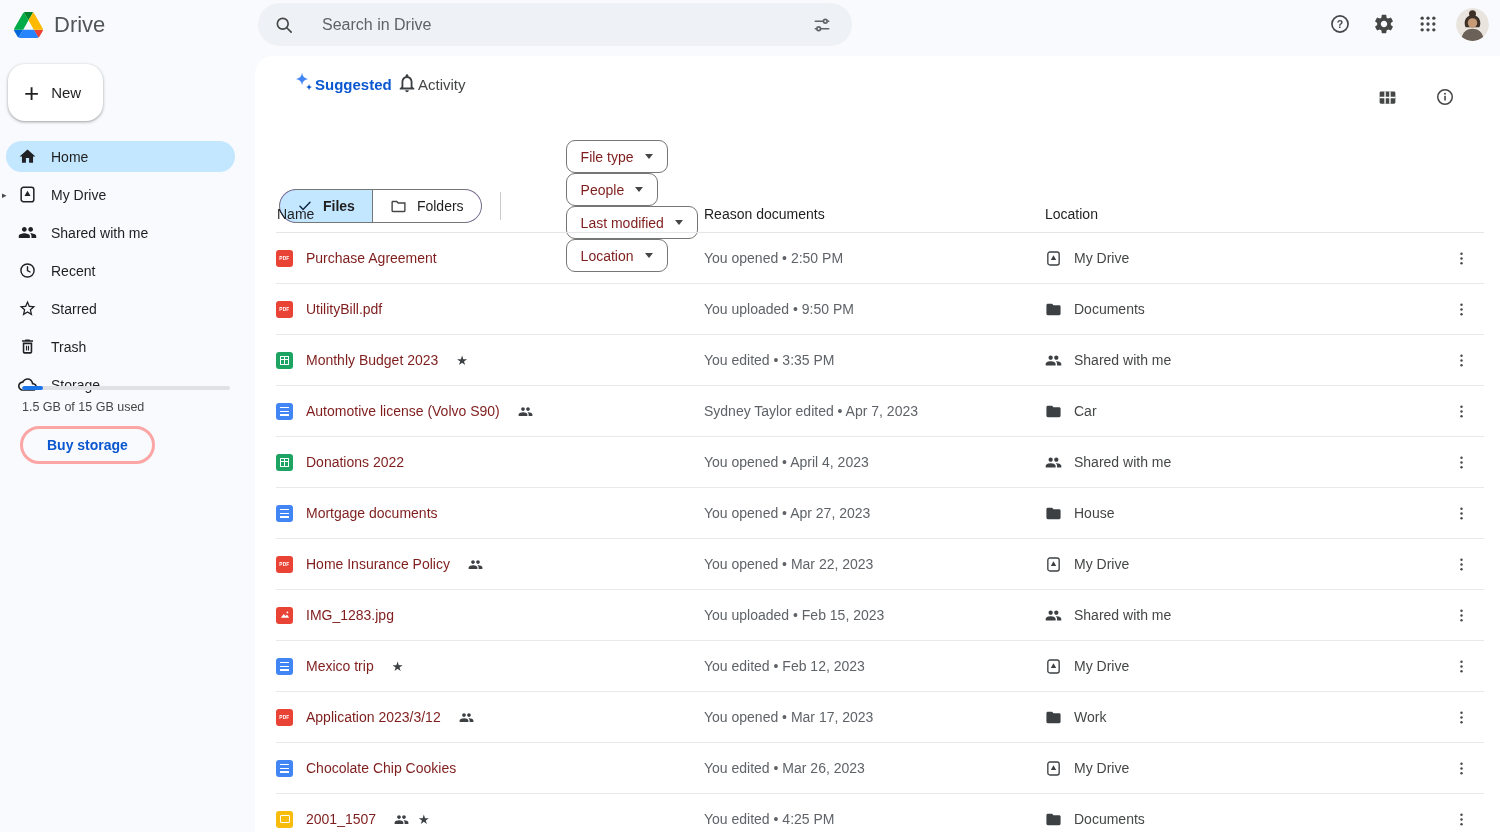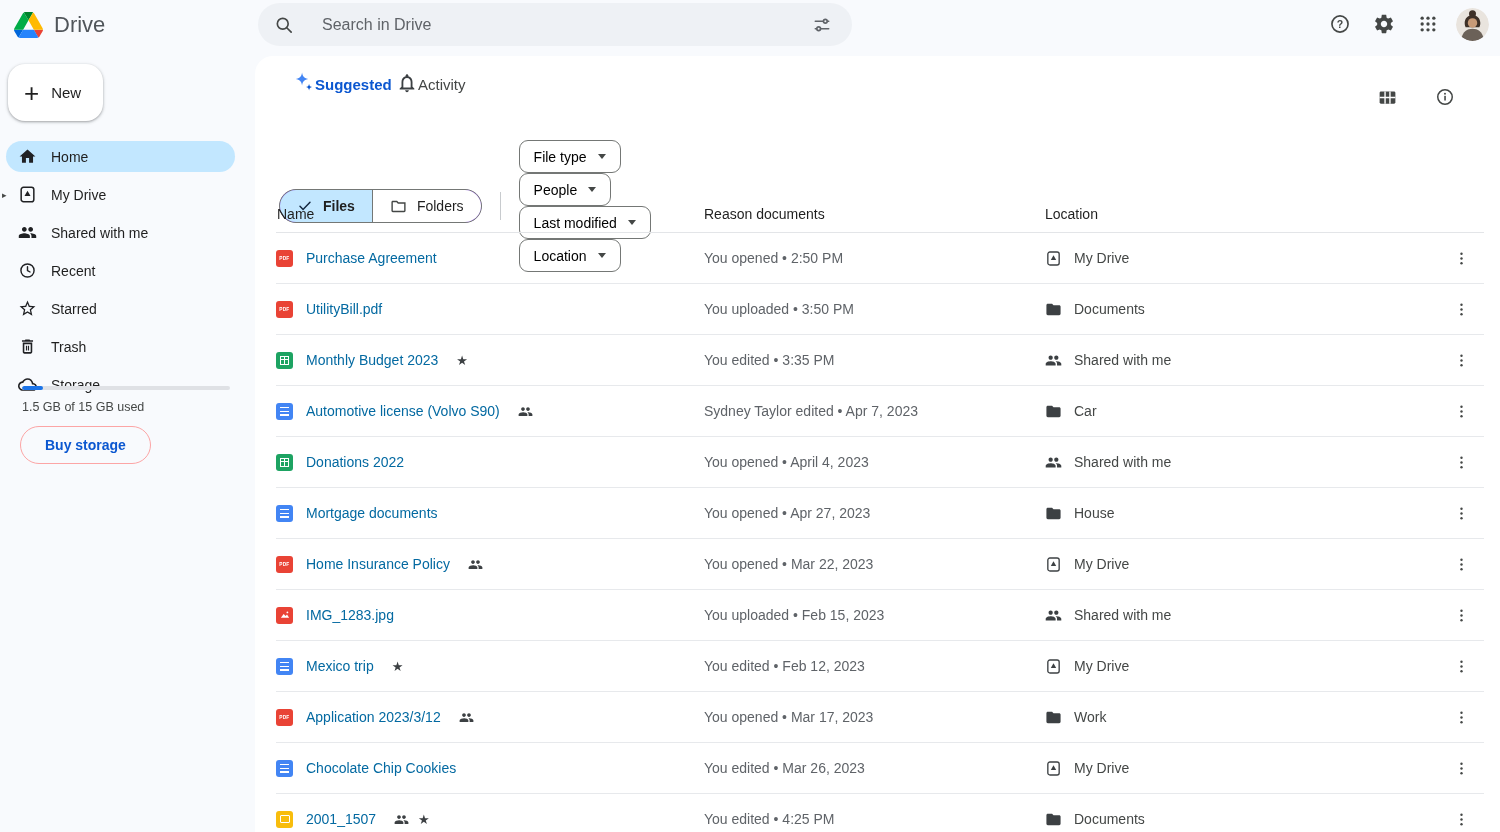--- a/index.html
+++ b/index.html
@@ -48,21 +48,21 @@
   }
   .nav-item.selected { background:#C2E7FF; }
   .nav-caret { position:absolute; left:-4px; font-size:9px; color:#444746; }
   .nav-icon { width:19px; height:19px; color:#202124; flex:none; }
   .nav-icon svg { width:19px; height:19px; }
   .storage-bar { position:absolute; left:22px; top:330px; width:208px; height:4px; border-radius:2px; background:#DFE1E5; overflow:hidden; }
   .storage-fill { height:100%; background:#1A73E8; border-radius:2px; }
   .storage-text { position:absolute; left:22px; top:344px; font-size:12.5px; color:#444746; }
   .buy-btn {
     position:absolute; left:20px; top:370px; height:38px; padding:0 24px;
-    background:transparent; border:1px solid #fca5a5; border-radius:19px; cursor:pointer;
+    background:transparent; border:3px solid #fca5a5; border-radius:19px; cursor:pointer;
     font-family:"Liberation Sans", sans-serif; font-size:14px; color:#0B57D0; font-weight:700;
   }
 
   
   .panel { position:absolute; left:255px; top:56px; right:0; bottom:0; background:#fff; border-top-left-radius:18px; overflow:hidden; }
   .tabs { position:absolute; top:8px; left:37px; display:flex; gap:18px; }
   .tab { width:86px; display:flex; flex-direction:row; align-items:center; padding-top:6px; cursor:pointer; background:none; border:none; font-family:"Liberation Sans", sans-serif; }
   .tab-icon { height:24px; display:flex; align-items:flex-end; }
   .tab-label { font-size:15px; color:#444746; margin-top:4px; }
   .tab.active .tab-label { color:#0B57D0; font-weight:700; }
@@ -72,35 +72,35 @@
 
   .filters { position:absolute; top:84px; left:24px; display:flex; align-items:center; }
   .segmented { display:flex; height:34px; border:1px solid #747775; border-radius:17px; overflow:hidden; background:#6d28d9; }
   .seg { display:flex; align-items:center; gap:10px; padding:0 17px; font-size:14px; color:#1F1F1F; background:#fff; border:none; cursor:pointer; font-family:"Liberation Sans", sans-serif; }
   .seg + .seg { border-left:1px solid #747775; }
   .seg.selected { background:#C2E7FF; font-weight:700; }
   .vdiv { width:1px; height:28px; background:#C8CBCE; margin:0 18px; }
   .chip {
     height:33px; border:1px solid #747775; border-radius:9px; background:#fff; cursor:pointer;
     display:flex; align-items:center; gap:11px; padding:0 14px; margin-right:16px;
-    font-family:"Liberation Sans", sans-serif; font-size:14px; color:#000000;
+    font-family:"Liberation Sans", sans-serif; font-size:14px; color:#7f1d1d;margin-left:47px;
   }
   .caret-down { width:0; height:0; border-left:4.5px solid transparent; border-right:4.5px solid transparent; border-top:5px solid #444746; }
 
   .table-head { position:absolute; top:144px; left:0; right:0; height:33px; }
   .th { position:absolute; top:6px; font-size:14px; color:#1F1F1F; }
   .th-name { left:22px; }
   .th-reason { left:449px; }
   .th-loc { left:790px; }
   .head-rule { position:absolute; left:21px; right:16px; bottom:0; height:1px; background:#E3E5E8; }
 
   #rows { position:absolute; top:177px; left:0; right:0; bottom:0; overflow:hidden; }
   .row { height:51px; display:flex; align-items:center; margin:0 16px 0 21px; border-bottom:1px solid #E7E9EC; cursor:pointer; }
   .c-name { width:428px; display:flex; align-items:center; gap:13px; }
-  .fname { font-size:14px; color:#0369a1; white-space:nowrap; }
+  .fname { font-size:14px; color:#7f1d1d; white-space:nowrap; }
   .badges { display:flex; align-items:center; gap:9px; margin-left:5px; color:#3C4043; }
   .badge-star { font-size:13px; line-height:1; }
   .badge-people svg { width:15px; height:15px; }
   .c-reason { width:341px; font-size:14px; color:#5F6368; }
   .c-loc { flex:1; display:flex; align-items:center; gap:12px; font-size:14px; color:#444746; }
   .locicon { width:17px; height:17px; color:#3C4043; flex:none; }
   .locicon svg { width:17px; height:17px; }
   .dots-btn { width:26px; height:26px; border:none; background:transparent; cursor:pointer; display:flex; align-items:center; justify-content:center; color:#444746; margin-right:10px; }
 
   
@@ -394,21 +394,21 @@
     </button>
   </div>
       <div class="row">
     <div class="c-name">
       <span class="fi pdf">
             <span class="glyph">PDF</span>
           </span>
       <span class="fname">UtilityBill.pdf</span>
       <span class="badges"></span>
     </div>
-    <div class="c-reason">You uploaded • 3:50 PM</div>
+    <div class="c-reason">You uploaded • 9:50 PM</div>
     <div class="c-loc">
       <span class="locicon">
             <svg viewBox="0 0 24 24">
               <path fill="currentColor" d="M10 4H4c-1.1 0-2 .9-2 2v12c0 1.1.9 2 2 2h16c1.1 0 2-.9 2-2V8c0-1.1-.9-2-2-2h-8l-2-2z"></path>
             </svg>
           </span>
       <span>Documents</span>
     </div>
     <button class="dots-btn">
       <svg width="17" height="17" viewBox="0 0 24 24">

